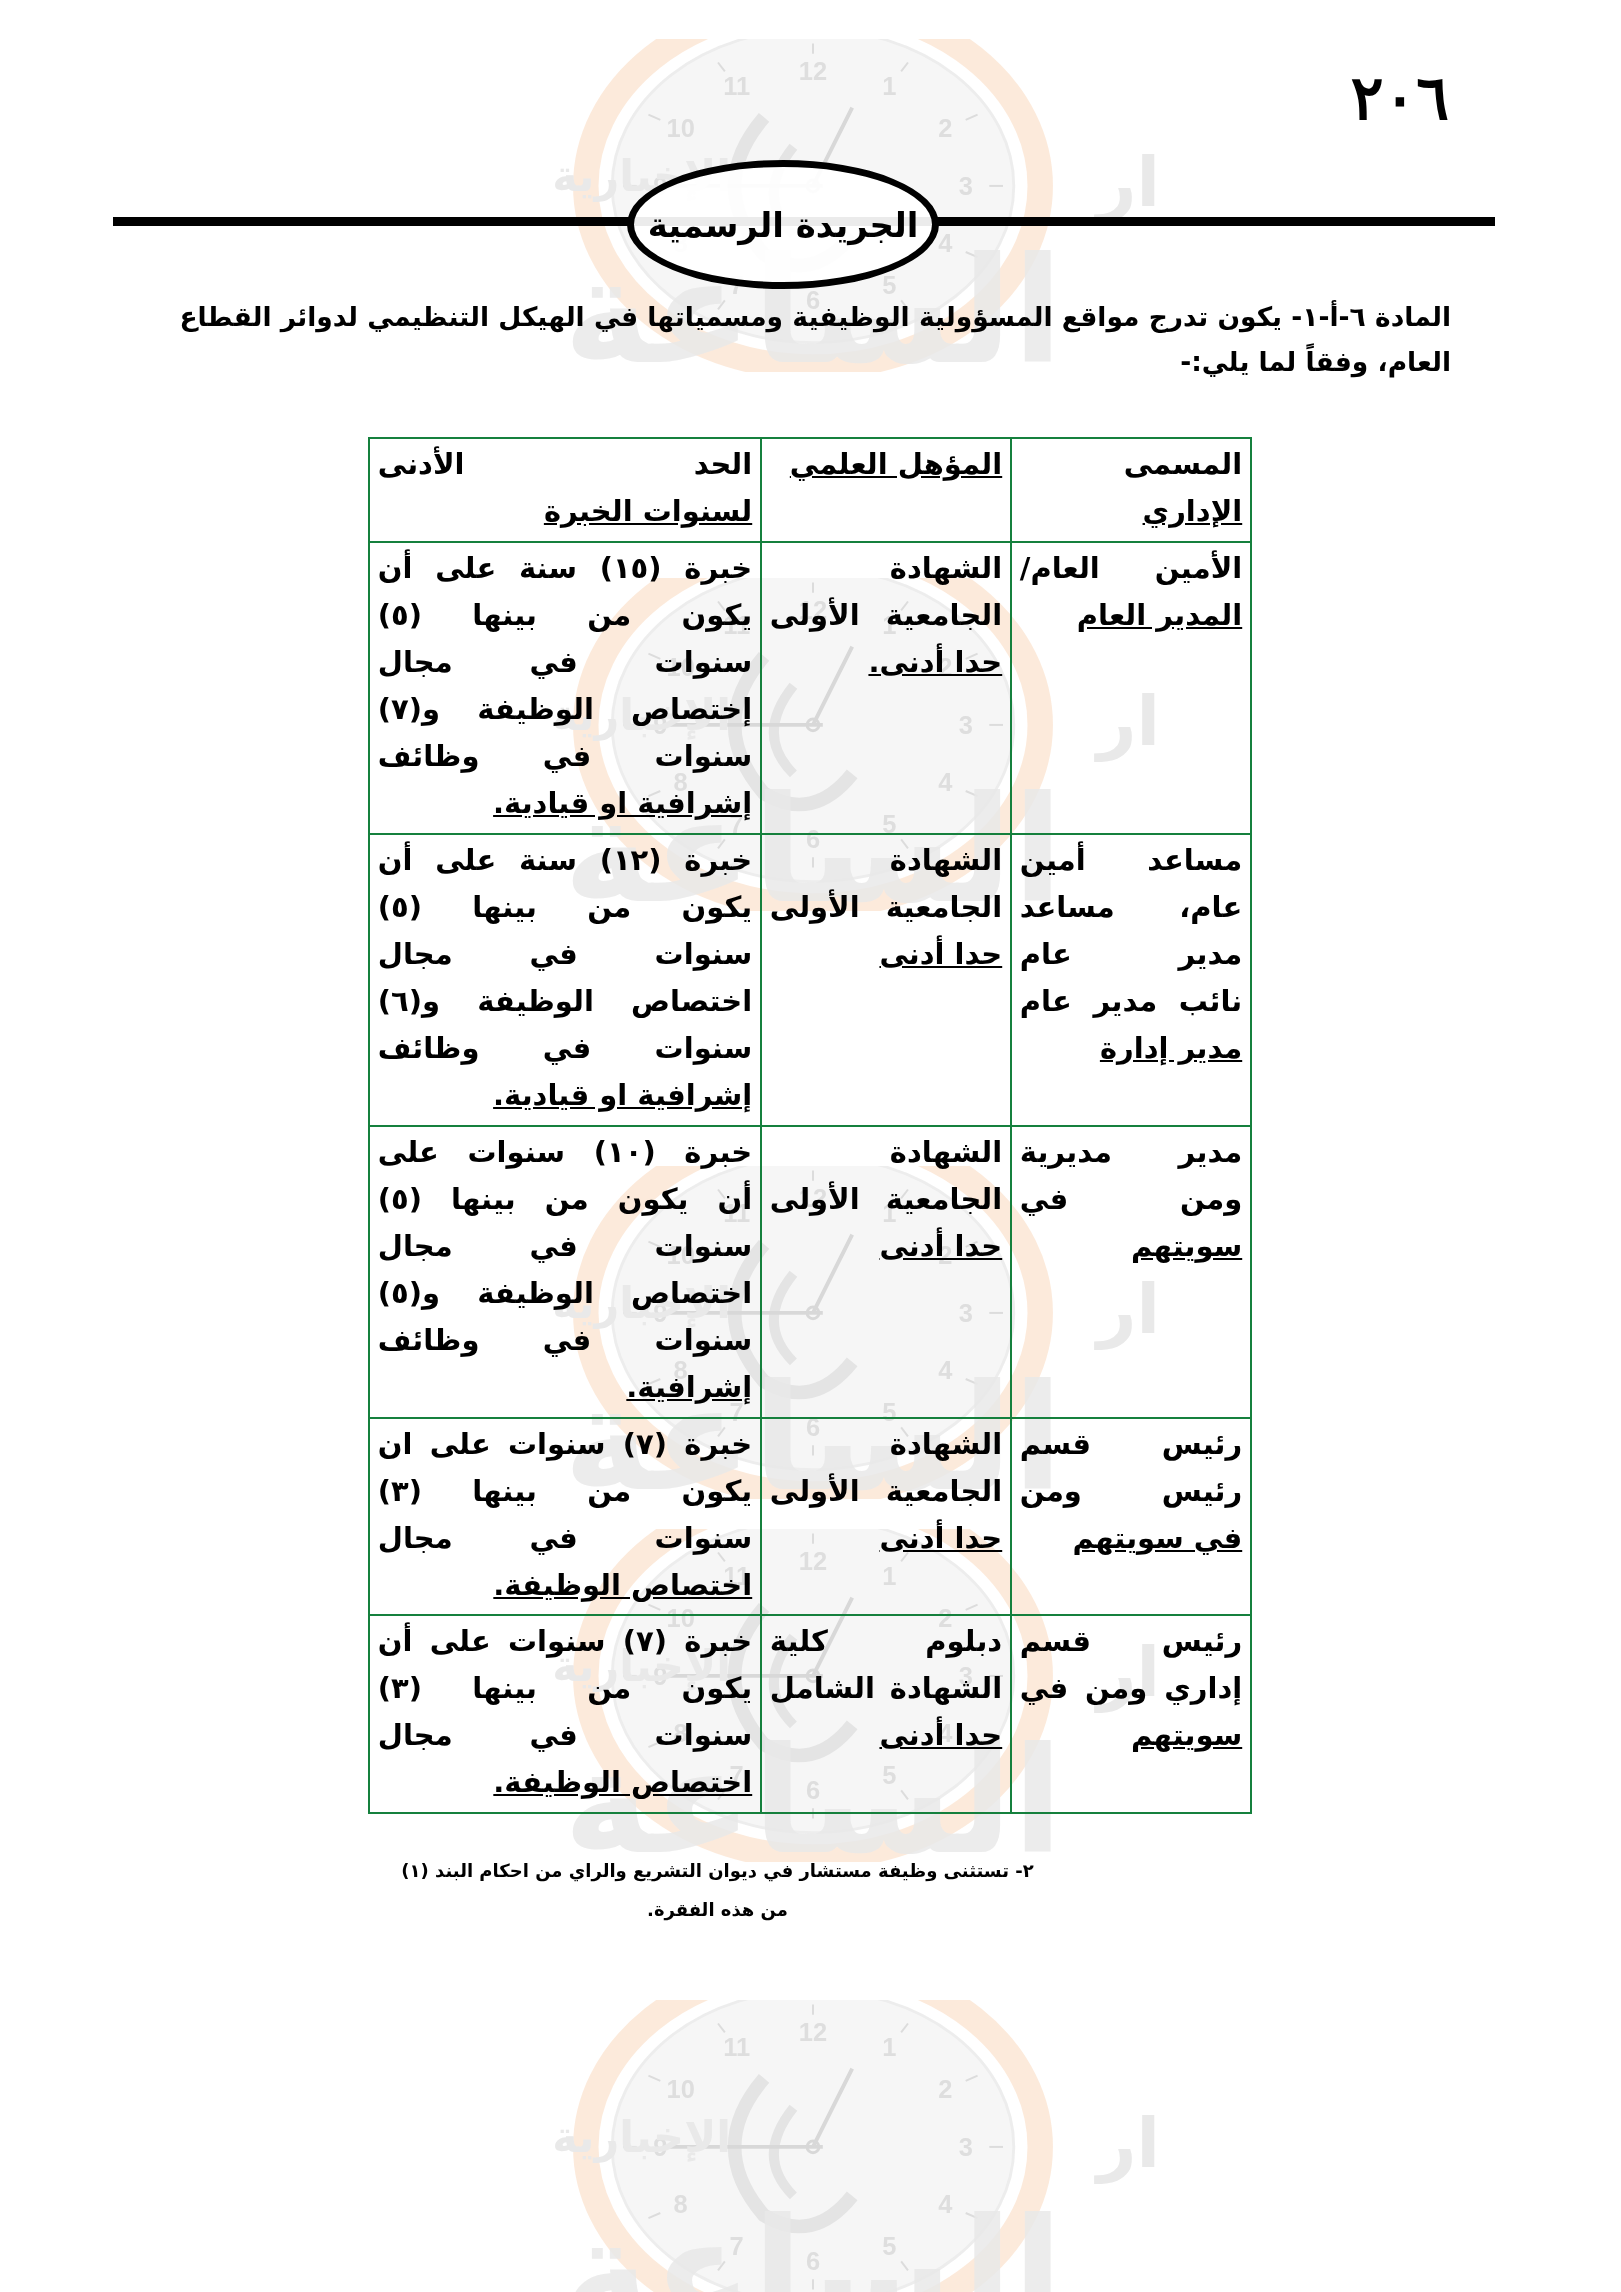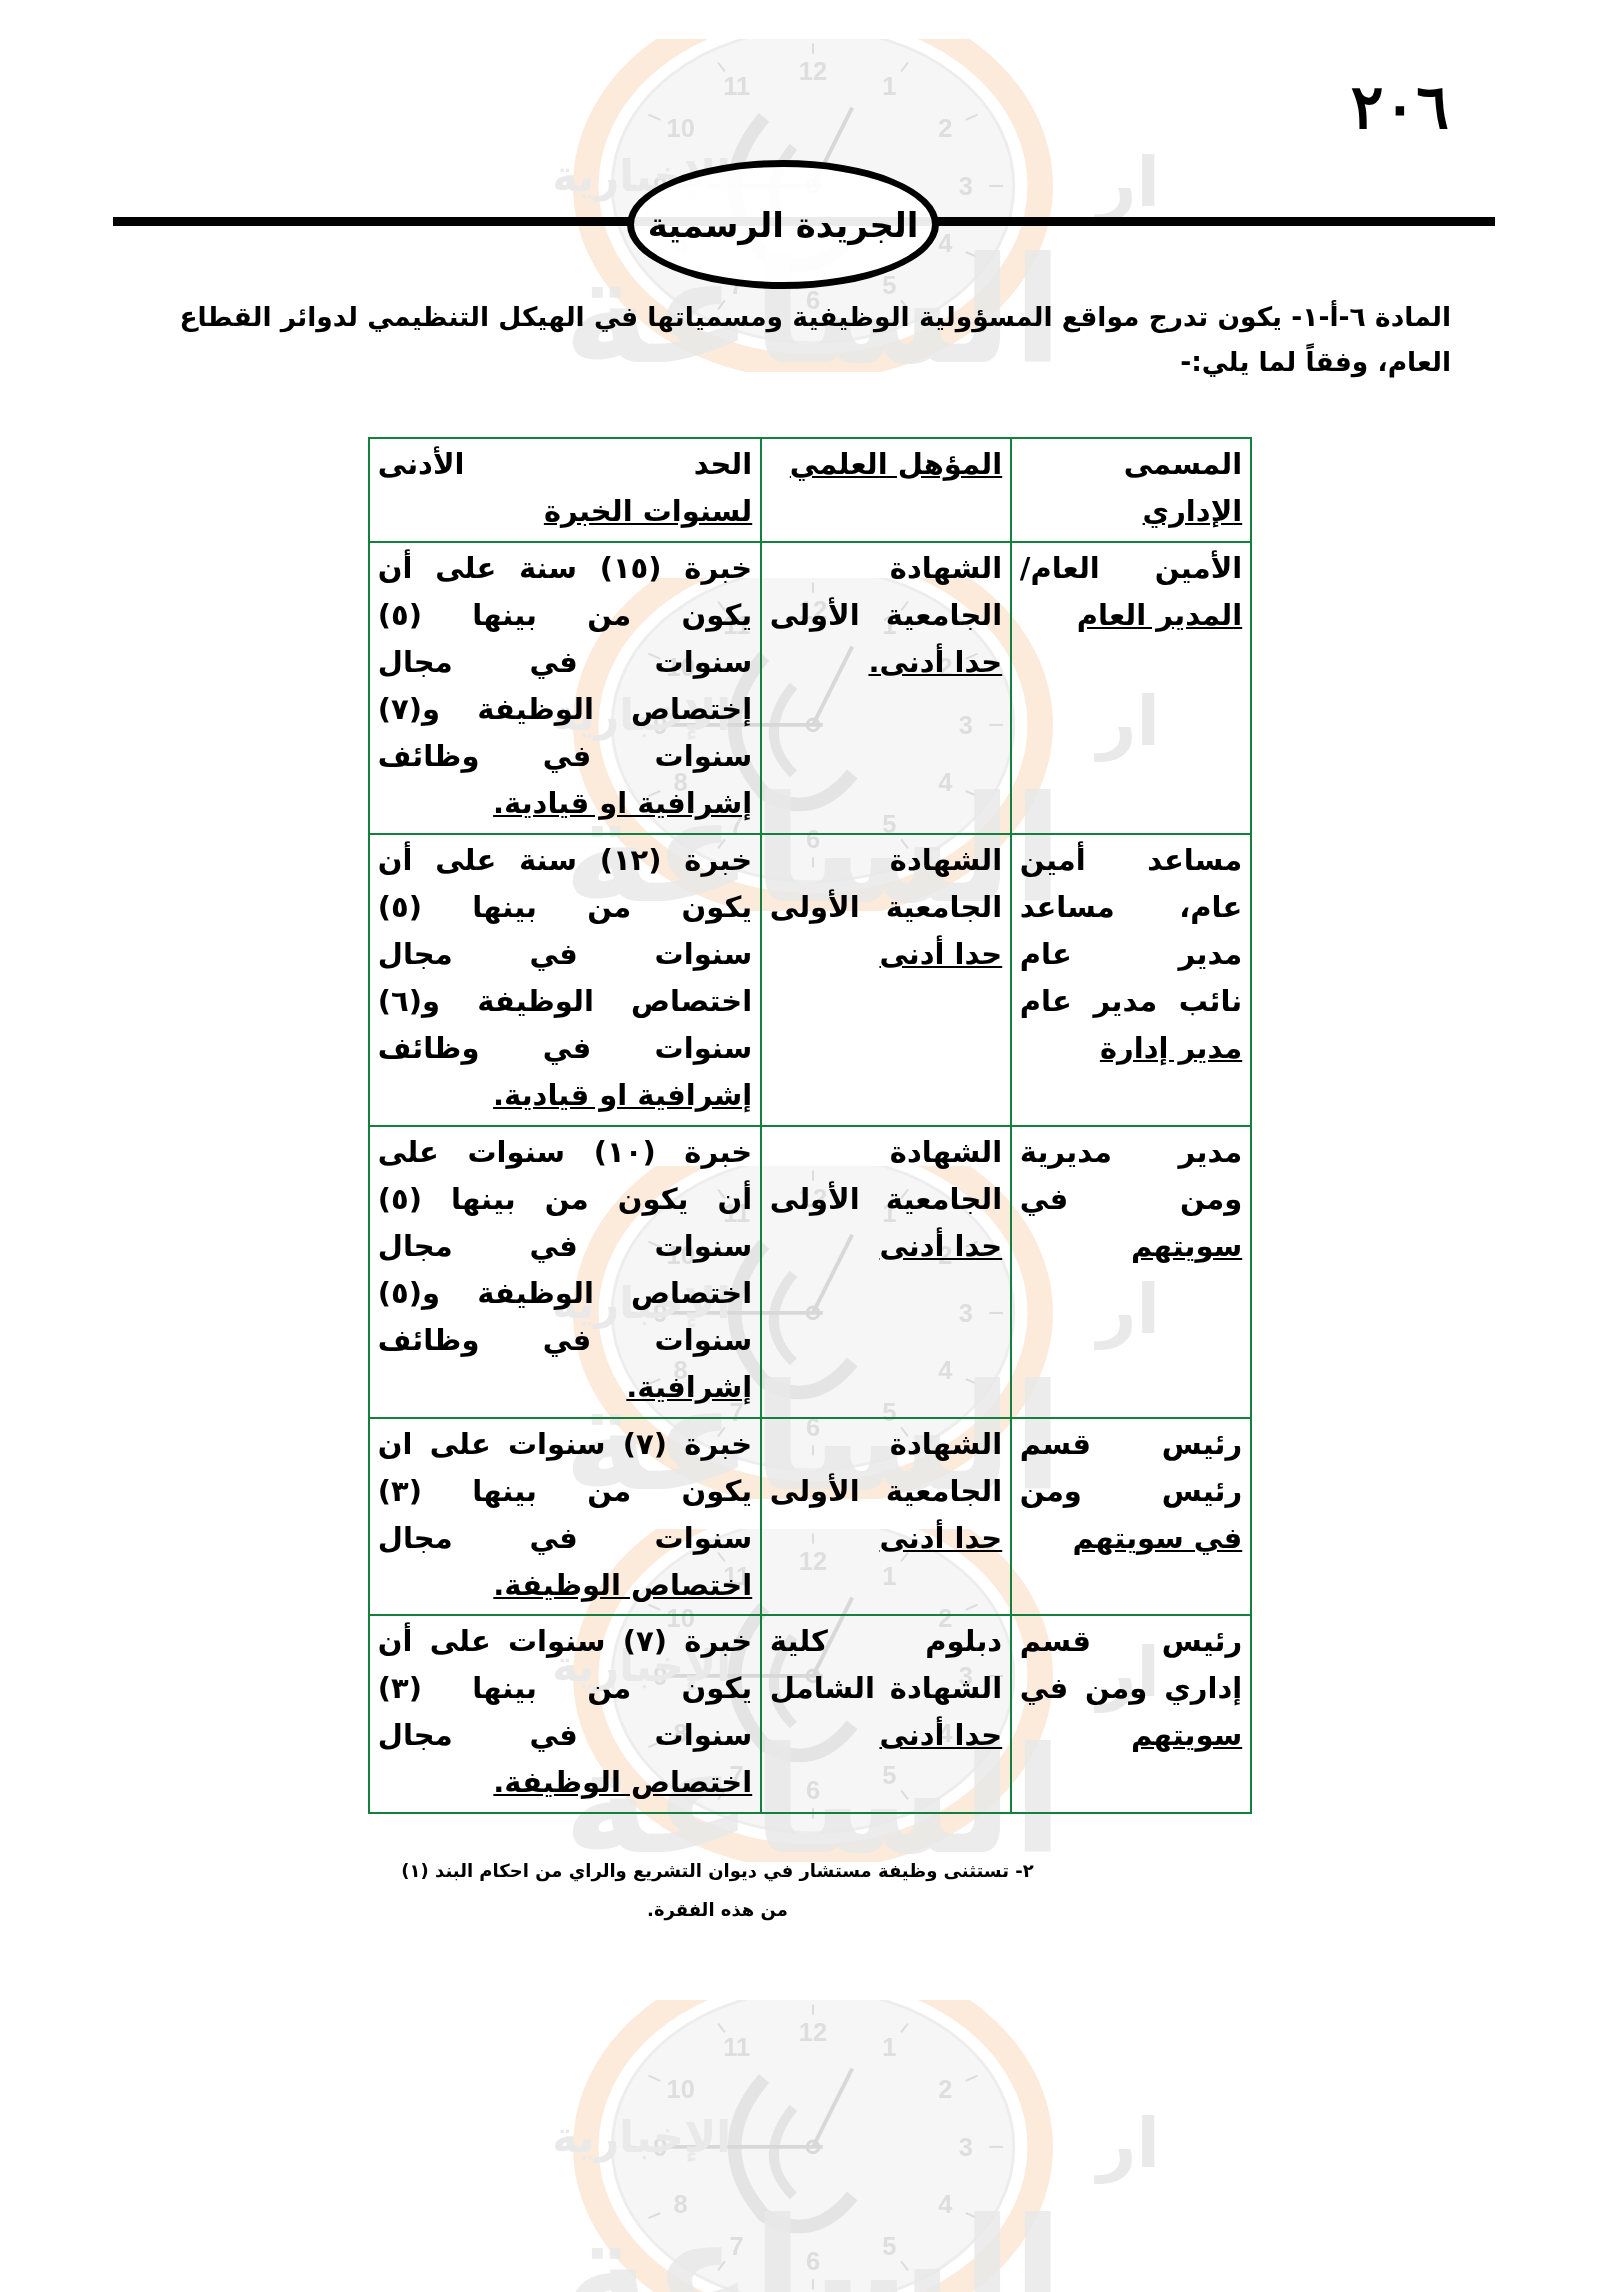--- a/index.html
+++ b/index.html
@@ -6,21 +6,21 @@
   body { width:1621px; height:2293px; position:relative; overflow:hidden;
          font-family:"DejaVu Sans","Liberation Sans",sans-serif; color:#000; }
   .page { position:absolute; left:0; top:0; width:1621px; height:2293px; }
 
   
   .wm { position:absolute; width:686px; height:333px; pointer-events:none; z-index:0; }
   .wm svg { width:100%; height:100%; }
 
   .content { position:absolute; left:0; top:0; width:100%; height:100%; z-index:2; }
 
-  .page-number { position:absolute; top:71px; right:172px; font-size:61px; font-weight:bold;
+  .page-number { position:absolute; top:62px; right:172px; font-size:61px; font-weight:bold;
                  direction:rtl; letter-spacing:21.6px; font-family:"DejaVu Serif",serif; }
 
   .header-rule { position:absolute; left:113px; top:217px; width:1382px; height:8.8px; background:#000; }
   .header-ellipse { position:absolute; left:627px; top:160px; width:312px; height:129px;
                     border:7.8px solid #000; border-radius:50%; background:rgba(255,255,255,0.92);
                     box-sizing:border-box; display:flex; align-items:center; justify-content:center; }
   .header-title { font-size:34px; font-weight:bold; direction:rtl; }
 
   .article { position:absolute; top:294px; left:167px; width:1284px; direction:rtl; text-align:right;
              font-size:26.5px; font-weight:bold; line-height:45px; }

